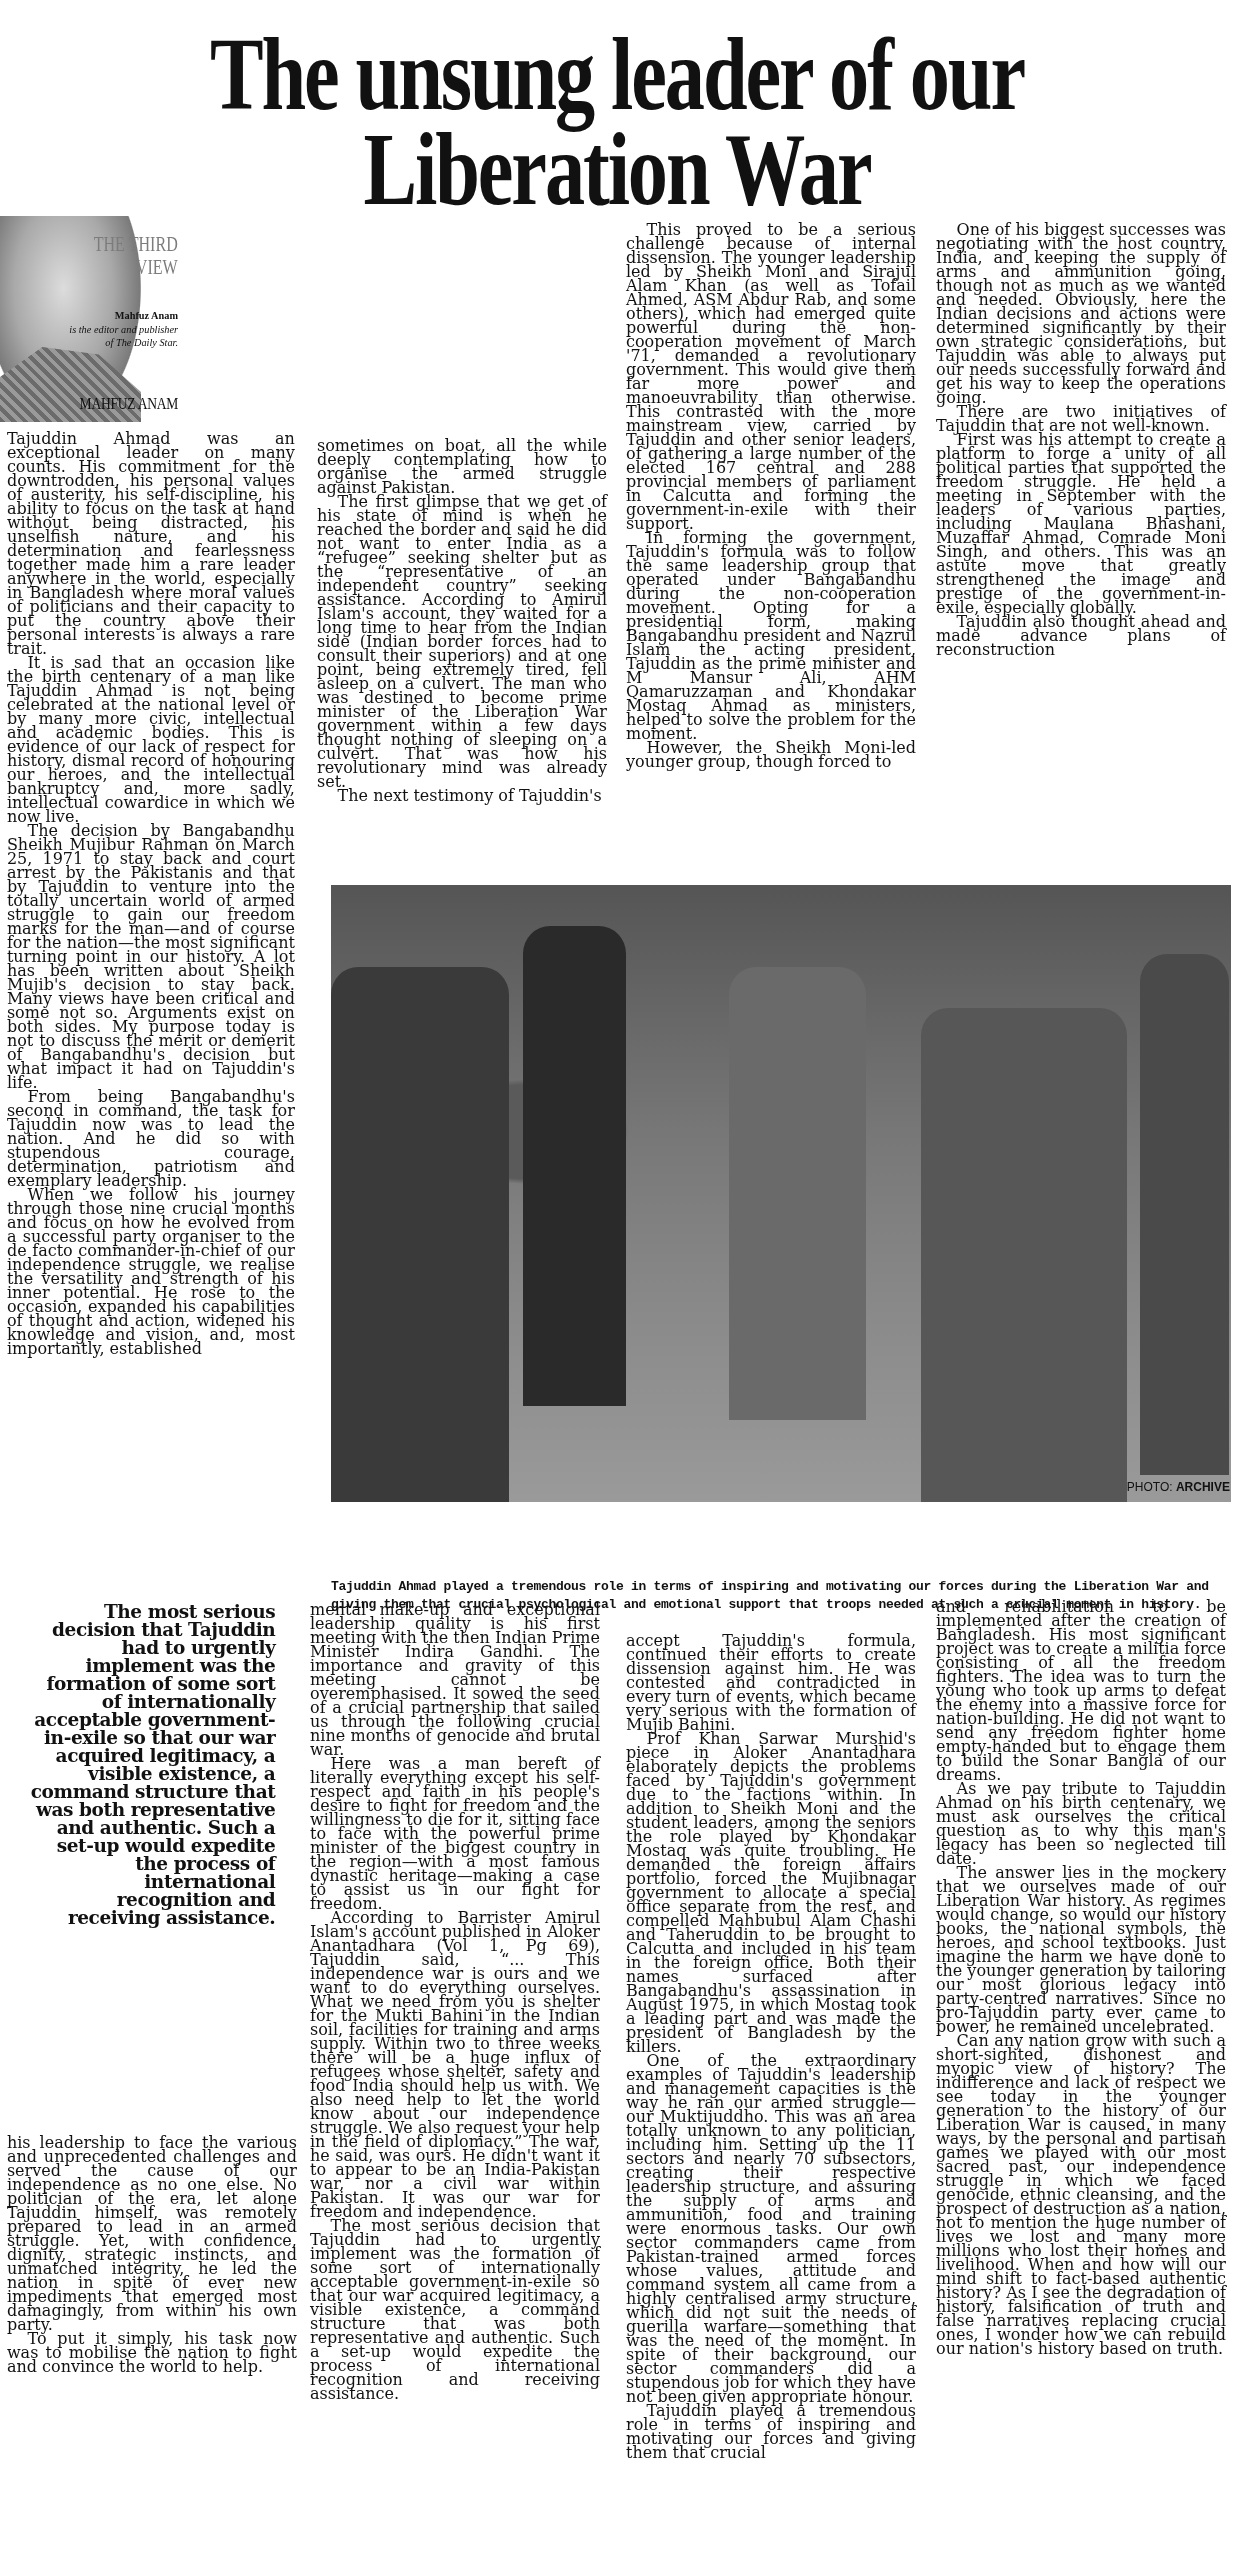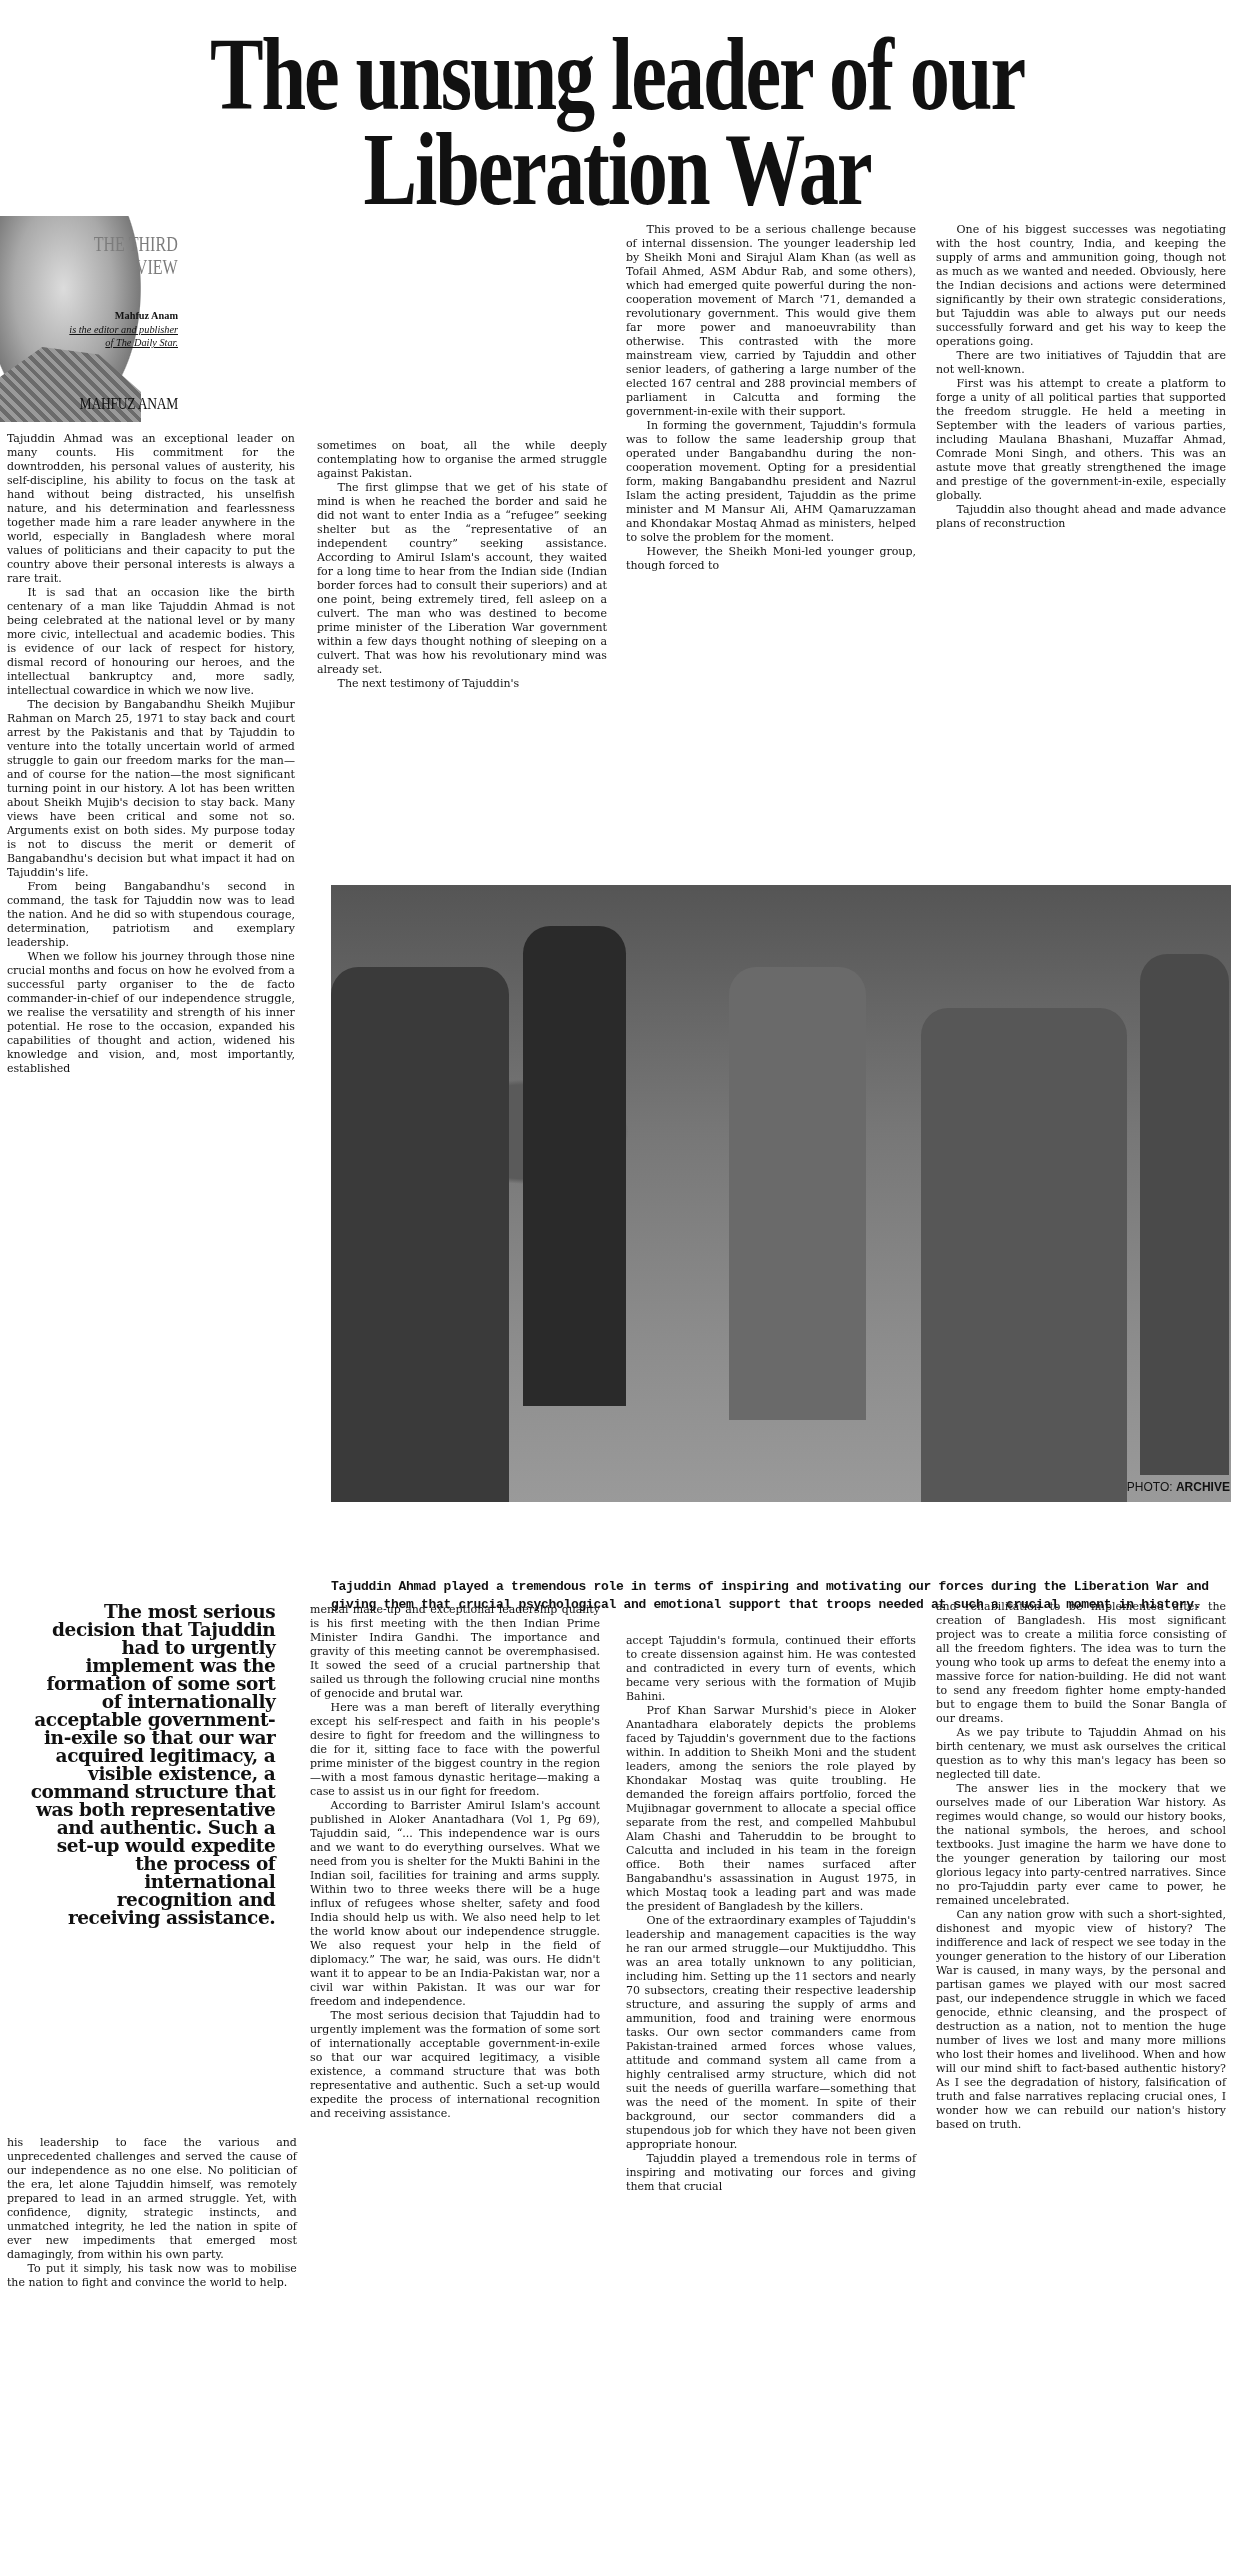--- a/index.html
+++ b/index.html
@@ -26,29 +26,29 @@
   .col-label {
     position: absolute; right: 1056px; top: 233px; text-align: right;
     font-family: "Liberation Serif", serif; color: #7c7c7c; font-size: 20.6px; line-height: 23px;
     transform: scaleX(0.78); transform-origin: right top;
   }
   .author-note {
     position: absolute; right: 1056px; top: 309px; text-align: right;
     font-family: "Liberation Serif", serif; font-size: 10.3px; line-height: 13.7px;
   }
   .author-note .name { font-weight: bold; }
-  .author-note .desc { font-style: italic; text-decoration: underline; }
+  .author-note .desc { font-style: italic; }
   .byline {
     position: absolute; right: 1056px; top: 394px; text-align: right;
     font-family: "Liberation Serif", serif; font-size: 16.5px; letter-spacing: -0.3px;
     transform: scaleX(0.82); transform-origin: right top;
   }
 
   .textcol {
-    position: absolute; font-family: "DejaVu Serif", serif; font-size: 11px;
+    position: absolute; font-family: "DejaVu Serif", serif; font-size: 16px;
     line-height: 14px; text-align: justify; color: #111;
   }
   .textcol p { text-indent: 20.6px; }
   .textcol p.noindent { text-indent: 0; }
 
   .photo {
     position: absolute; left: 331px; top: 885px; width: 900px; height: 617px;
     background:
       radial-gradient(ellipse at 78% 35%, #3a3a3a 0 6%, transparent 7%),
       radial-gradient(ellipse at 55% 30%, #6f6f6f 0 5%, transparent 6%),

